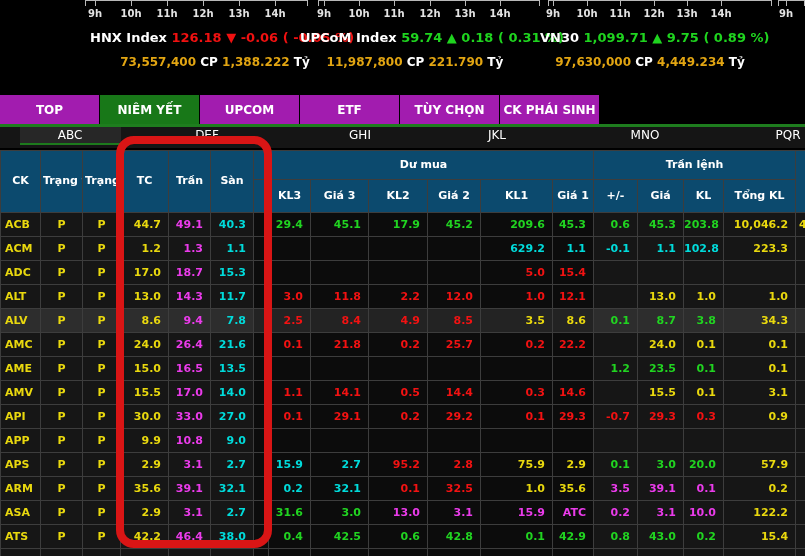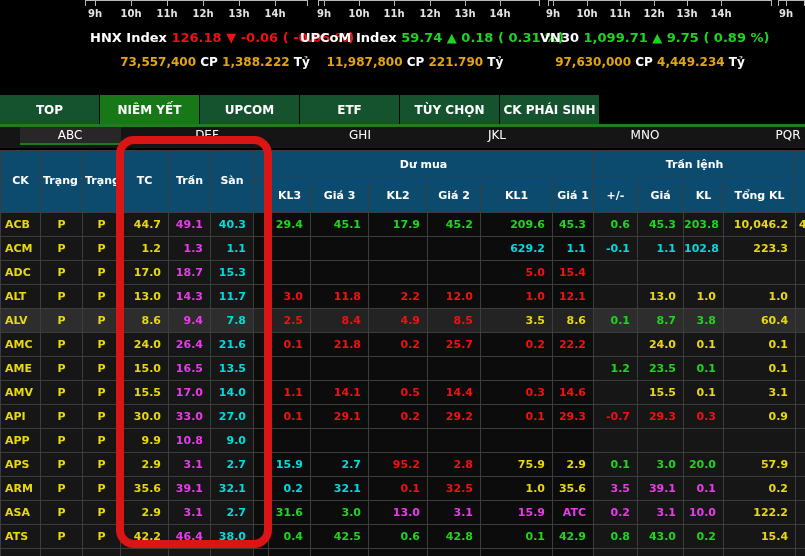--- a/index.html
+++ b/index.html
@@ -12,21 +12,21 @@
   .axis-label{position:absolute;top:7px;font-size:10px;font-weight:bold;color:#e3e3e3;transform:translateX(-50%);white-space:nowrap;}
 
   
   .idx-line{position:absolute;height:16px;font-size:13px;font-weight:bold;text-align:center;white-space:nowrap;}
   .vol-line{position:absolute;height:15px;font-size:12px;font-weight:bold;text-align:center;white-space:nowrap;}
   .white{color:#ffffff;} .orange{color:#e2a512;}
   .up{color:#1fd41f;} .dn{color:#f01111;}
 
   
   .tabbar{position:absolute;top:95px;left:0;width:805px;height:29px;background:#000;display:flex;}
-  .tab{width:99px;margin-right:1px;background:#14532d;color:#fff;font-size:12px;font-weight:bold;
+  .tab{width:99px;margin-right:1px;background:#a21caf;color:#fff;font-size:12px;font-weight:bold;
        display:flex;align-items:center;justify-content:center;white-space:nowrap;cursor:pointer;}
   .tab.active{background:#187818;}
   .tab-underline{position:absolute;top:124px;left:0;width:805px;height:3px;background:#1e7d1e;}
 
   
   .subtabbar{position:absolute;top:127px;left:0;width:805px;height:21px;background:#151515;}
   .subtab-activebox{position:absolute;left:20px;top:0;width:101px;height:16px;background:#272727;border-bottom:2px solid #1d7a1d;}
   .subtab{position:absolute;top:1px;transform:translateX(-50%);font-size:12px;font-weight:normal;color:#fff;cursor:pointer;}
 
   
@@ -308,21 +308,21 @@
             <td class="dm"></td>
             <td class="r dm">2.5</td>
             <td class="r dm">8.4</td>
             <td class="r dm">4.9</td>
             <td class="r dm">8.5</td>
             <td class="y dm">3.5</td>
             <td class="y dm">8.6</td>
             <td class="g">0.1</td>
             <td class="g">8.7</td>
             <td class="g">3.8</td>
-            <td class="y">60.4</td>
+            <td class="y">34.3</td>
             <td class="cut y"></td>
           </tr>
           <tr>
             <td class="ck y">AMC</td>
             <td class="st y">P</td>
             <td class="st y">P</td>
             <td class="y">24.0</td>
             <td class="m">26.4</td>
             <td class="c">21.6</td>
             <td class="dm"></td>

